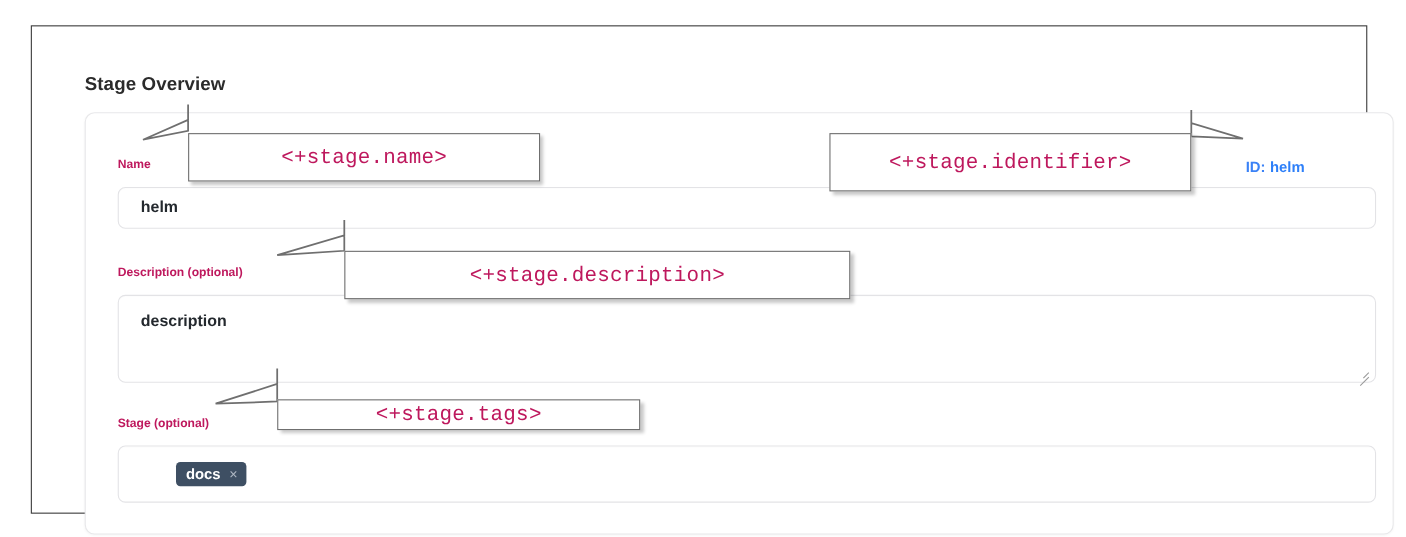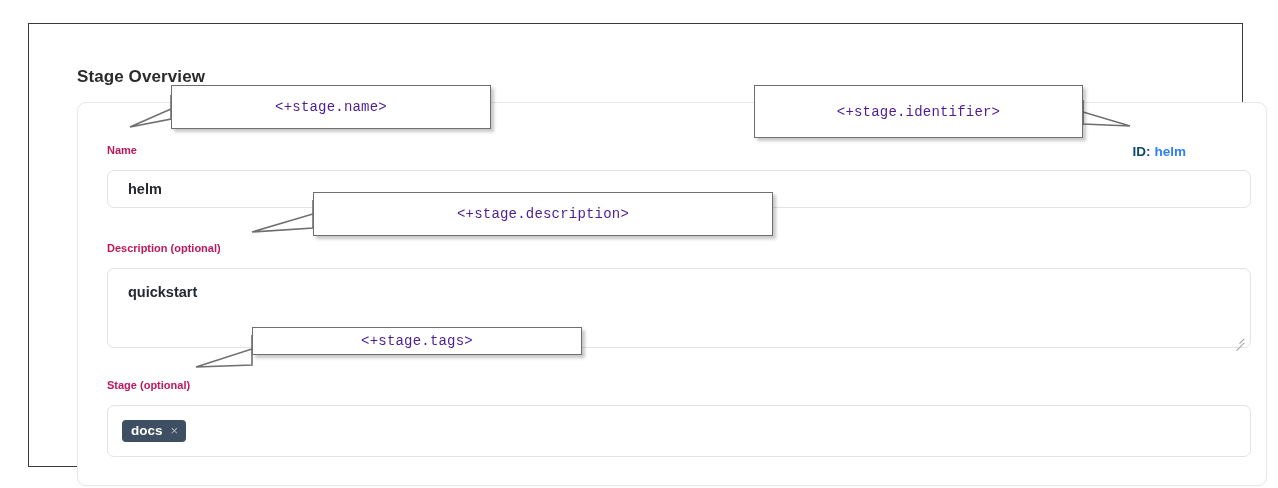--- a/index.html
+++ b/index.html
@@ -69,21 +69,21 @@
 
   
   #id-line {
     position: absolute;
     right: 56px;
     top: 120px;
     font-size: 13.5px;
     font-weight: bold;
     white-space: nowrap;
   }
-  #id-label { color: #0c4a6e; }
+  #id-label { color: #3b82f6; }
   #id-value { color: #2d7ff9; margin-left: 4px; }
 
   
   .text-input {
     position: absolute;
     left: 78px;
     width: 1144px;
     background: #ffffff;
     border: 1px solid #e3e3e6;
     border-radius: 7px;
@@ -139,44 +139,46 @@
   .tag-chip {
     display: inline-flex;
     align-items: center;
     background: #3e4f63;
     color: #ffffff;
     border-radius: 4px;
     padding: 4px 8px 5px 9px;
     font-size: 13.5px;
     font-weight: bold;
     line-height: 1;
+    margin-left: 38px;
   }
   .tag-chip .chip-x {
     margin-left: 8px;
     color: #aeb7c2;
     font-size: 13px;
     font-weight: normal;
   }
 
   
   .callout {
     position: absolute;
     background: #ffffff;
     border: 1.6px solid #6f6f6f;
     box-sizing: border-box;
     font-family: "Liberation Mono", monospace;
-    font-size: 14px;
-    color: #4c1d95;
+    font-size: 19px;
+    color: #be185d;
     display: flex;
     align-items: center;
     justify-content: center;
     letter-spacing: .2px;
     box-shadow: 3px 3px 3px rgba(0,0,0,0.22);
     z-index: 30;
     white-space: nowrap;
+    margin-top: 36px;
   }
   #callout-name        { left: 171px; top: 85px;  width: 320px; height: 44px; }
   #callout-identifier  { left: 754px; top: 85px;  width: 329px; height: 53px; }
   #callout-description { left: 313px; top: 192px; width: 460px; height: 44px; }
   #callout-tags        { left: 252px; top: 327px; width: 330px; height: 28px; }
 
   
   .tail-svg {
     position: absolute;
     overflow: visible;
@@ -200,21 +202,21 @@
 
   <div id="id-line">
     <span id="id-label">ID:</span><span id="id-value">helm</span>
   </div>
 
   <div class="text-input" id="input-name">helm</div>
 
   <div class="field-label" id="label-description">Description (optional)</div>
 
   <div class="text-input" id="input-description">
-    <span>quickstart</span>
+    <span>description</span>
     <span id="resize-grip">
       <i class="g1"></i>
         <i class="g2"></i>
     </span>
   </div>
 
   <div class="field-label" id="label-tags">Stage (optional)</div>
 
   <div class="text-input" id="input-tags">
     <span class="tag-chip">

